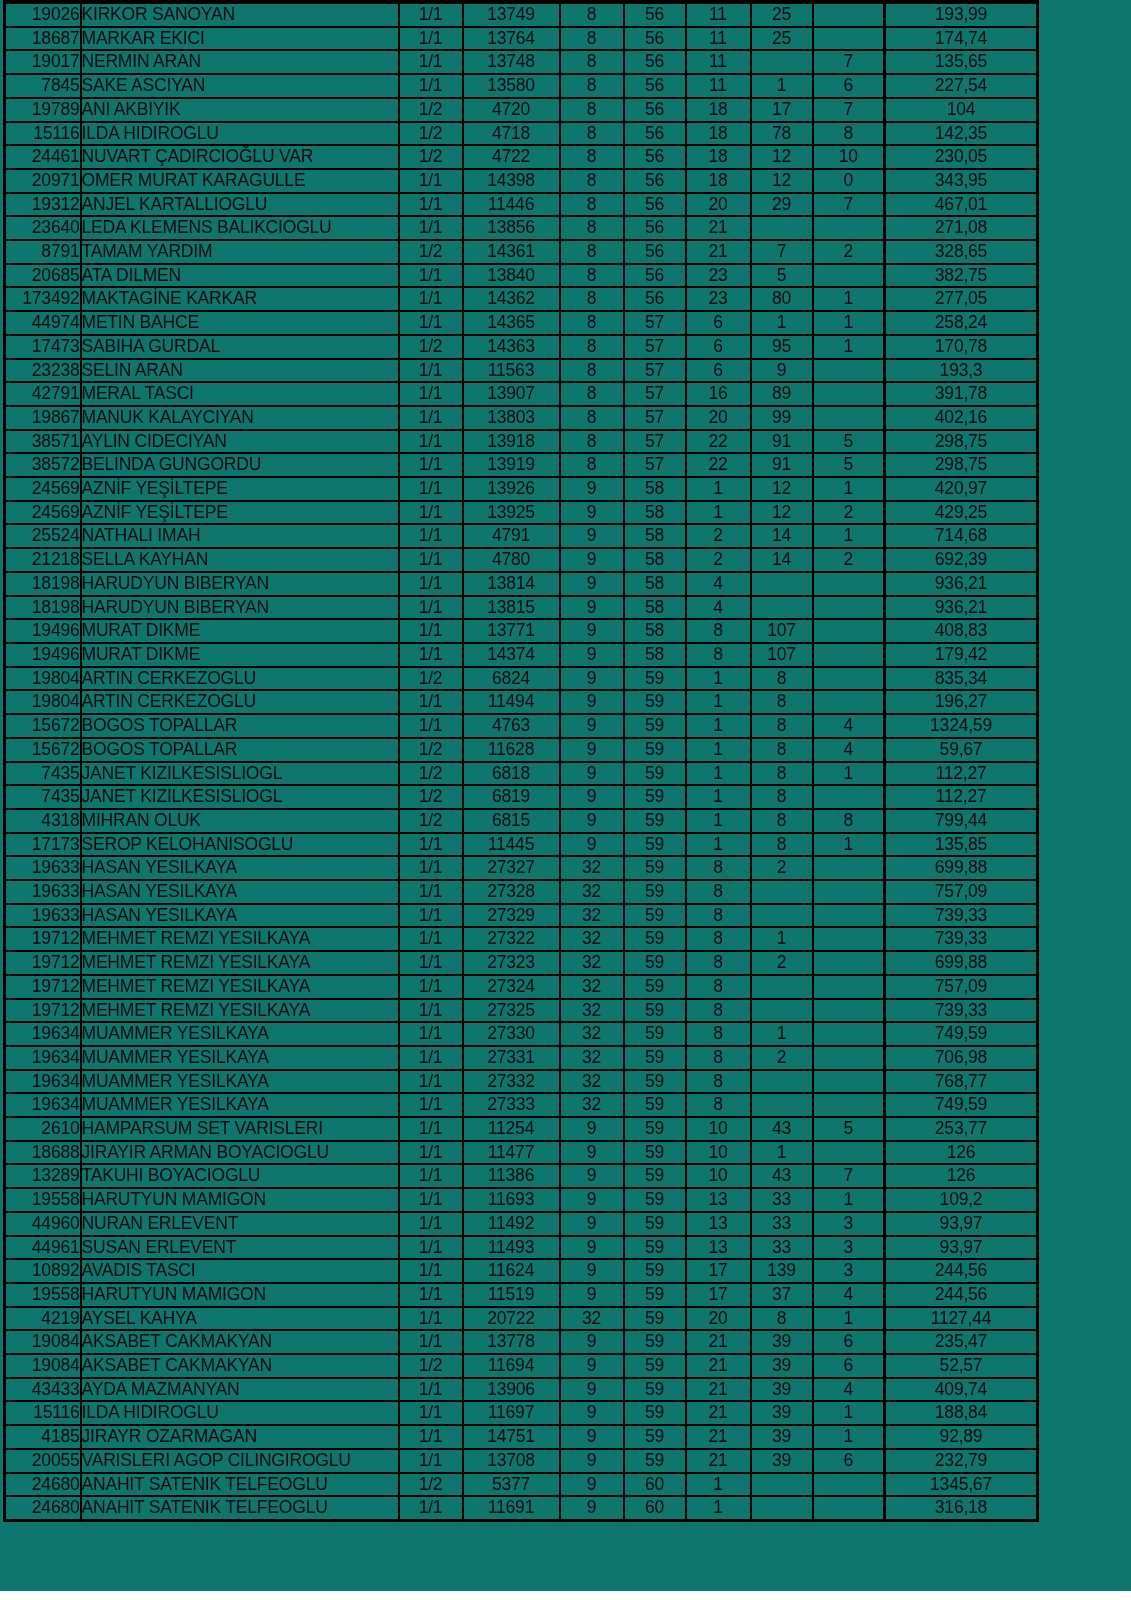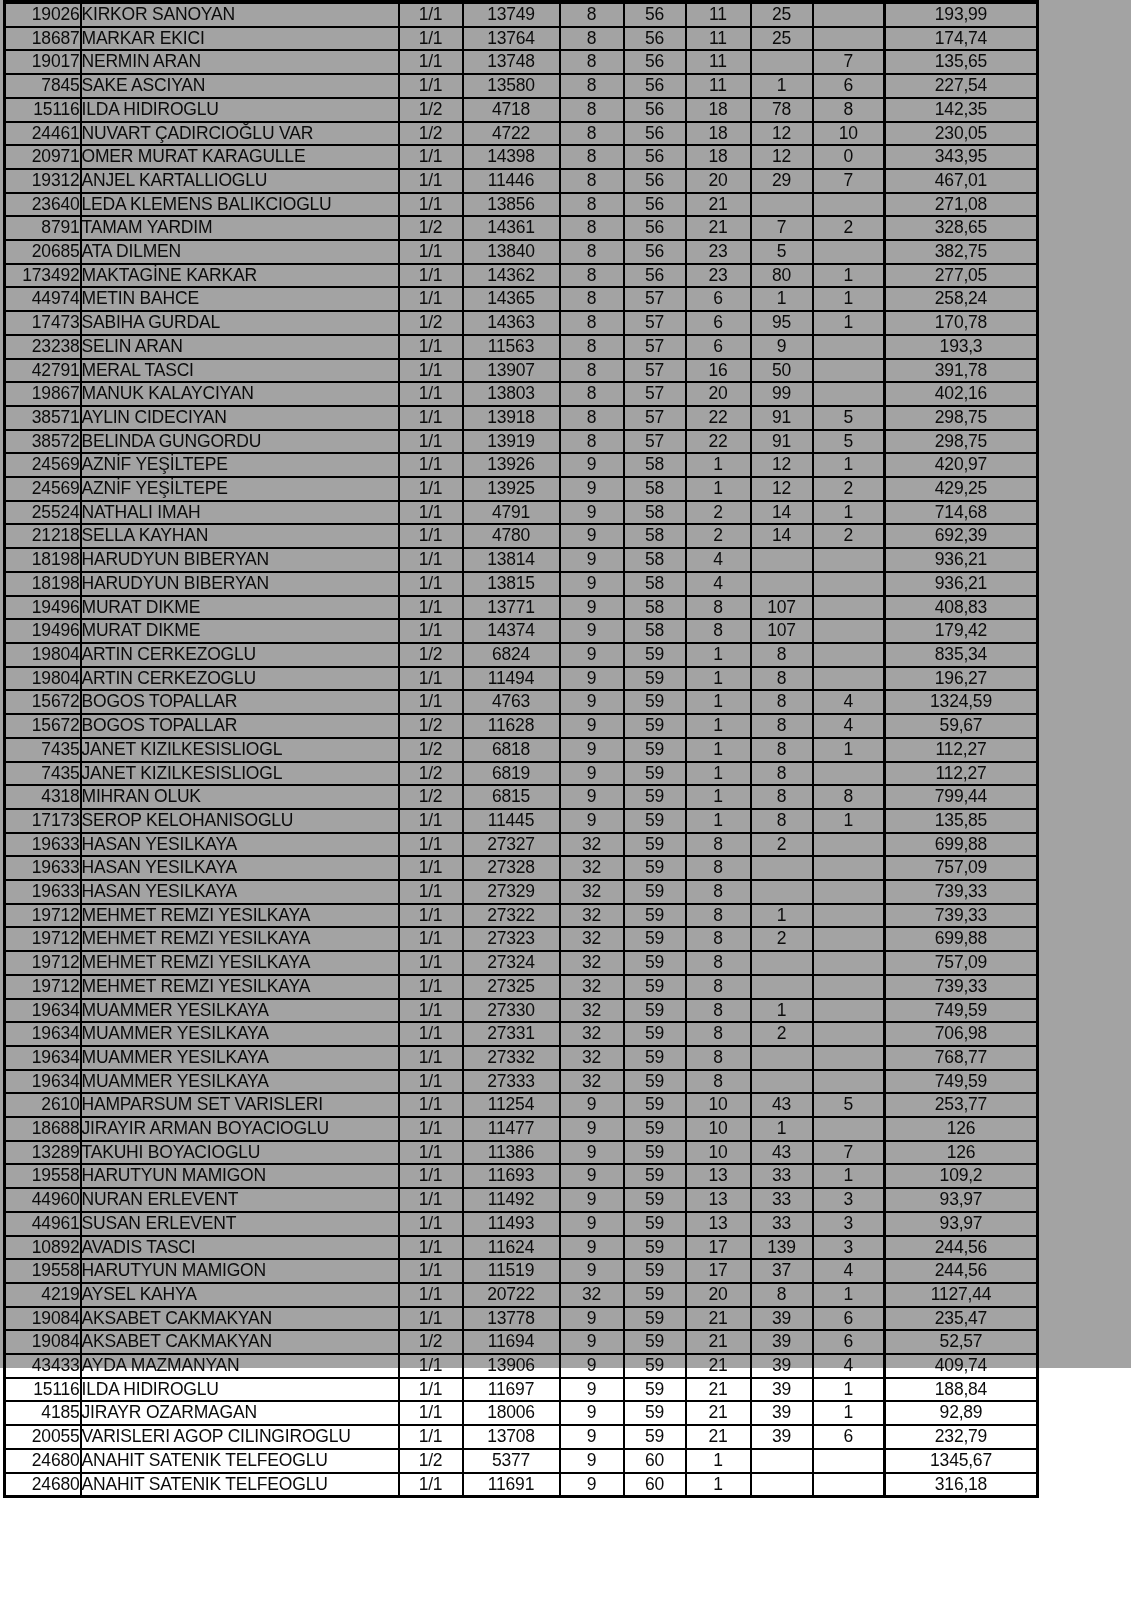--- a/index.html
+++ b/index.html
@@ -7,22 +7,22 @@
     padding: 0;
     background: #ffffff;
     width: 1131px;
     height: 1600px;
     overflow: hidden;
     font-family: "Liberation Sans", sans-serif;
   }
   .page {
     position: relative;
     width: 1131px;
-    height: 1368px;
-    background: #a3a3a3;
+    height: 1591px;
+    background: #0f766e;
   }
   table.records {
     position: absolute;
     left: 3px;
     top: 0px;
     border-collapse: collapse;
     table-layout: fixed;
     width: 1033px;
     border: 3px solid #000;
     border-top-width: 4px;
@@ -116,20 +116,32 @@
           <td class="c2">1/1</td>
           <td class="c3">13580</td>
           <td class="c4">8</td>
           <td class="c5">56</td>
           <td class="c6">11</td>
           <td class="c7">1</td>
           <td class="c8">6</td>
           <td class="c9">227,54</td>
         </tr>
         <tr>
+          <td class="c0">19789</td>
+          <td class="c1">ANI AKBIYIK</td>
+          <td class="c2">1/2</td>
+          <td class="c3">4720</td>
+          <td class="c4">8</td>
+          <td class="c5">56</td>
+          <td class="c6">18</td>
+          <td class="c7">17</td>
+          <td class="c8">7</td>
+          <td class="c9">104</td>
+        </tr>
+        <tr>
           <td class="c0">15116</td>
           <td class="c1">ILDA HIDIROGLU</td>
           <td class="c2">1/2</td>
           <td class="c3">4718</td>
           <td class="c4">8</td>
           <td class="c5">56</td>
           <td class="c6">18</td>
           <td class="c7">78</td>
           <td class="c8">8</td>
           <td class="c9">142,35</td>
@@ -255,21 +267,21 @@
           <td class="c9">193,3</td>
         </tr>
         <tr>
           <td class="c0">42791</td>
           <td class="c1">MERAL TASCI</td>
           <td class="c2">1/1</td>
           <td class="c3">13907</td>
           <td class="c4">8</td>
           <td class="c5">57</td>
           <td class="c6">16</td>
-          <td class="c7">50</td>
+          <td class="c7">89</td>
           <td class="c8"></td>
           <td class="c9">391,78</td>
         </tr>
         <tr>
           <td class="c0">19867</td>
           <td class="c1">MANUK KALAYCIYAN</td>
           <td class="c2">1/1</td>
           <td class="c3">13803</td>
           <td class="c4">8</td>
           <td class="c5">57</td>
@@ -779,21 +791,21 @@
           <td class="c5">59</td>
           <td class="c6">21</td>
           <td class="c7">39</td>
           <td class="c8">1</td>
           <td class="c9">188,84</td>
         </tr>
         <tr>
           <td class="c0">4185</td>
           <td class="c1">JIRAYR OZARMAGAN</td>
           <td class="c2">1/1</td>
-          <td class="c3">18006</td>
+          <td class="c3">14751</td>
           <td class="c4">9</td>
           <td class="c5">59</td>
           <td class="c6">21</td>
           <td class="c7">39</td>
           <td class="c8">1</td>
           <td class="c9">92,89</td>
         </tr>
         <tr>
           <td class="c0">20055</td>
           <td class="c1">VARISLERI AGOP CILINGIROGLU</td>

